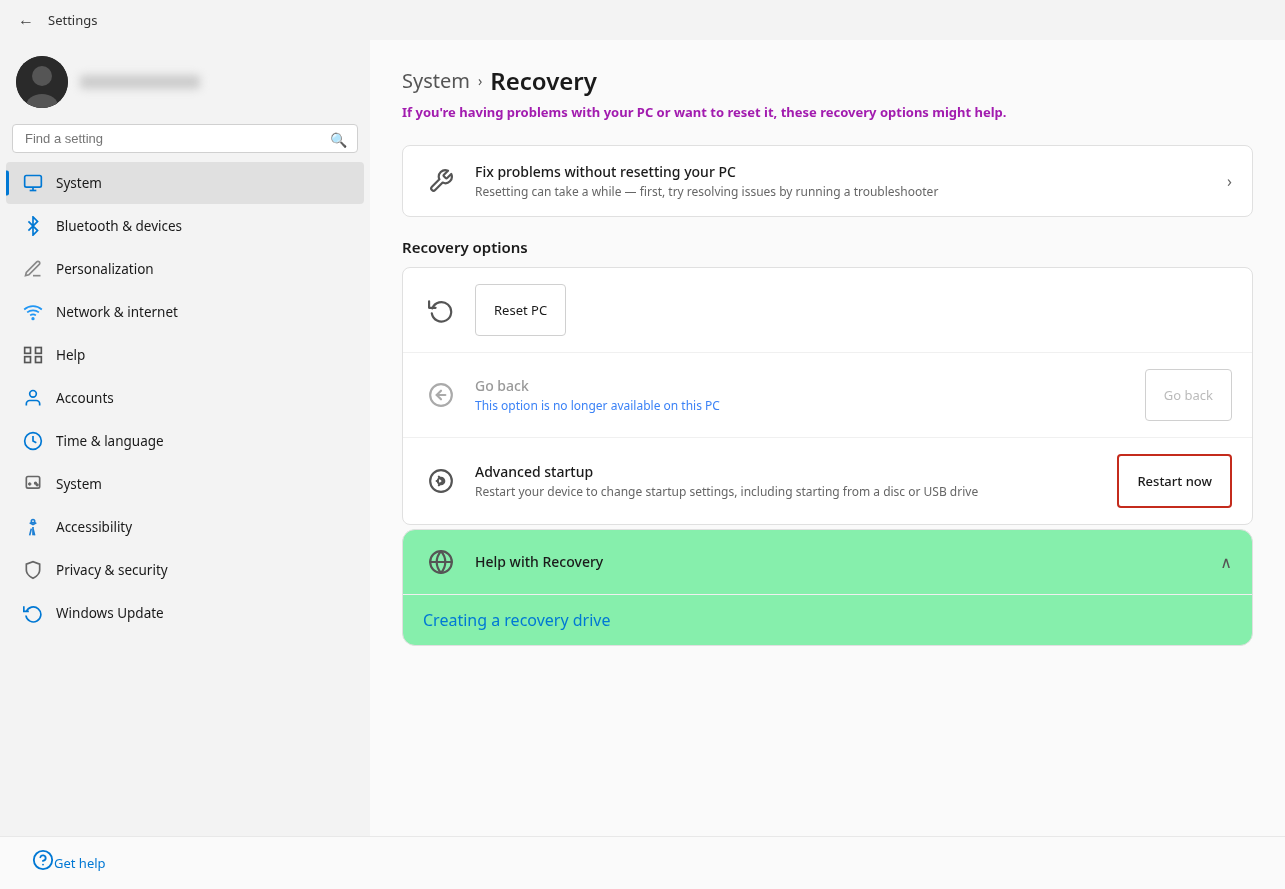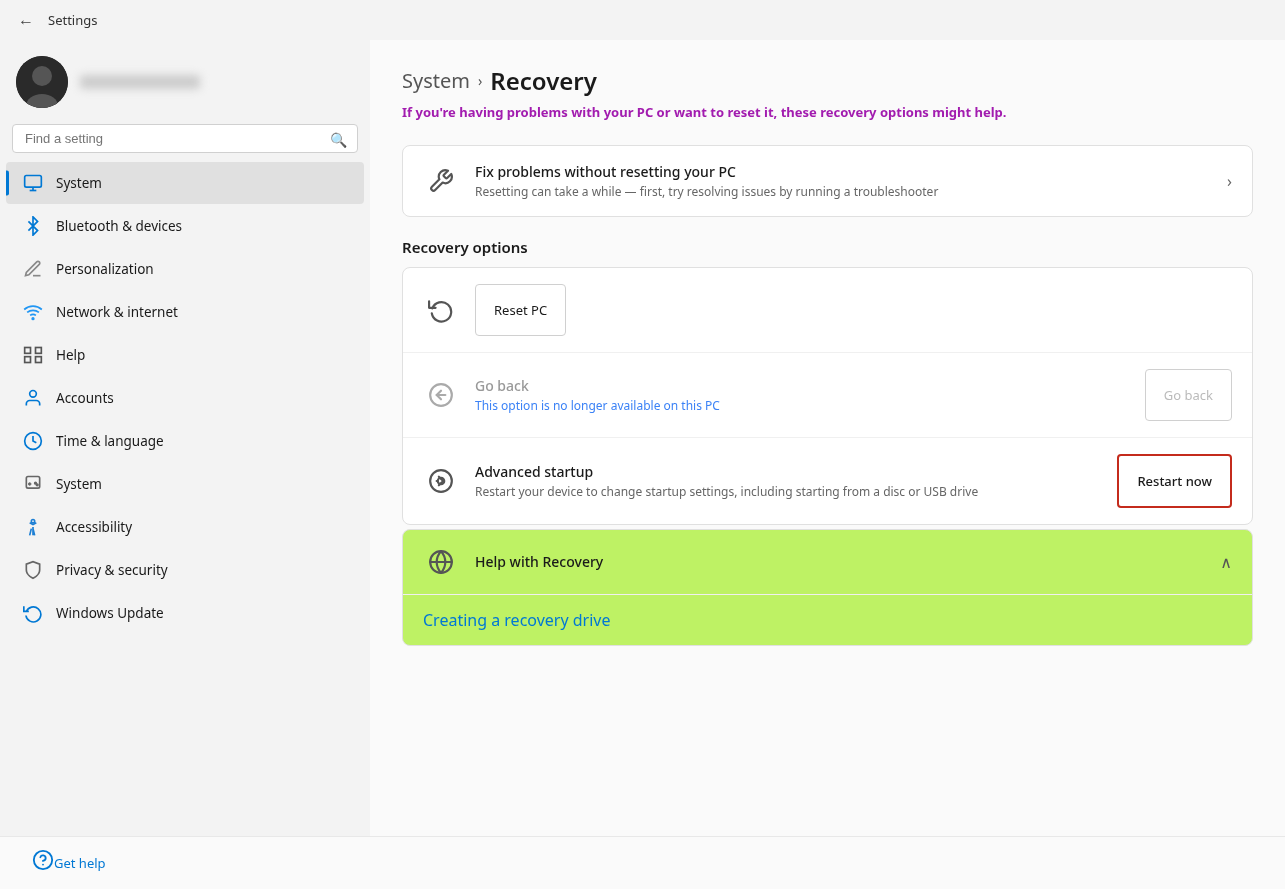--- a/index.html
+++ b/index.html
@@ -245,22 +245,22 @@
     
     .section-heading {
       font-size: 15px;
       font-weight: 600;
       color: #1a1a1a;
       margin: 20px 0 10px 0;
     }
 
     
     .help-card {
-      background: #bef264;
-      border-radius: 8px;
+      background: #86efac;
+      border-radius: 13px;
       border: 1px solid #e0e0e0;
       margin-top: 4px;
     }
     .help-header {
       display: flex;
       align-items: center;
       padding: 14px 20px;
       gap: 16px;
       cursor: pointer;
     }

